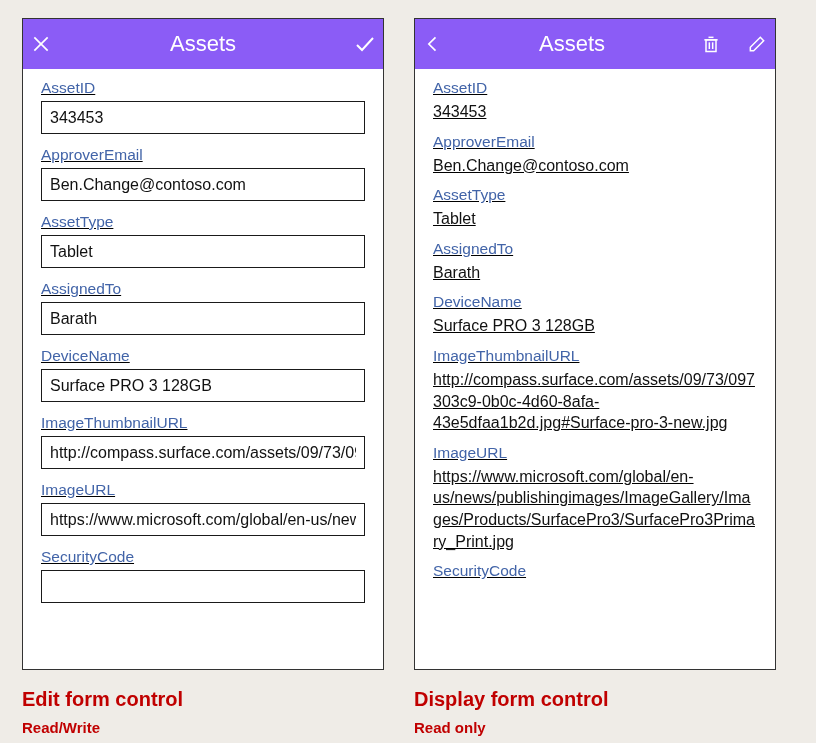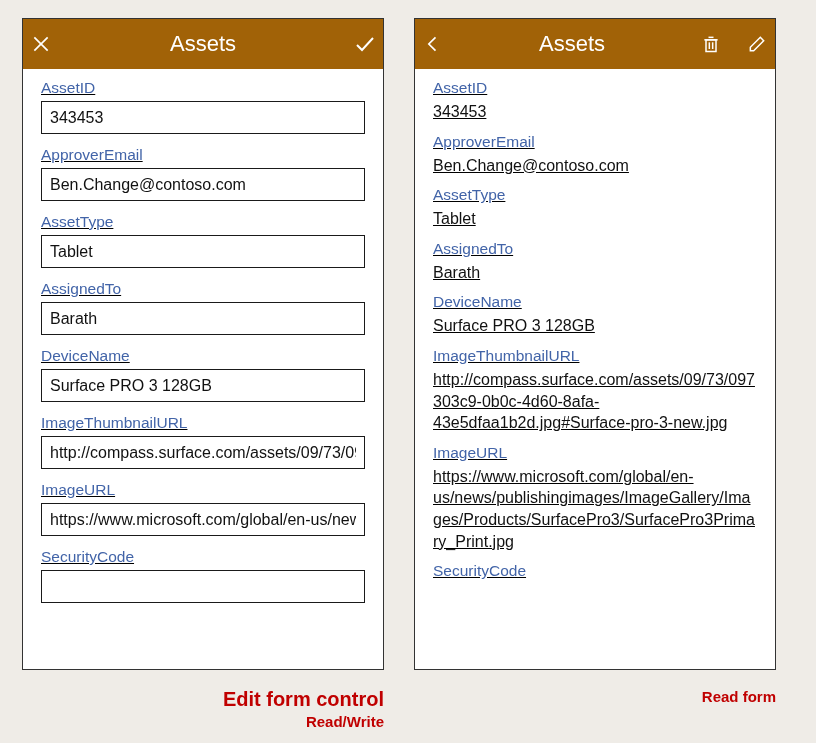--- a/index.html
+++ b/index.html
@@ -17,21 +17,21 @@
   }
   .phone {
     width: 362px;
     height: 652px;
     background: #fff;
     border: 1px solid #333;
     display: flex;
     flex-direction: column;
   }
   .header {
-    background: #a16207;
+    background: #8b5cf6;
     color: #fff;
     height: 50px;
     display: flex;
     align-items: center;
     padding: 0 4px;
     flex-shrink: 0;
   }
   .header-title {
     flex: 1;
     text-align: center;
@@ -83,27 +83,27 @@
   .display-field {
     margin-bottom: 10px;
   }
   .display-value {
     color: #111;
     font-size: 16px;
     word-wrap: break-word;
     line-height: 1.35;
   }
   .caption {
-    text-align: right;
+    text-align: left;
     margin-top: 18px;
     color: #c00000;
     font-weight: 700;
   }
   .caption-main { font-size: 20px; }
-  .caption-sub { font-size: 15px; margin-top: 2px; }
+  .caption-sub { font-size: 15px; margin-top: 8px; }
 </style>
 </head>
 <body>
 
 <div class="panels">
 
   <div>
     <div class="phone">
       <div class="header">
         <div class="icon-btn">
@@ -214,17 +214,18 @@
         <div class="display-field">
           <div class="field-label">ImageURL</div>
           <div class="display-value">https://www.microsoft.com/global/en-us/news/publishingimages/ImageGallery/Images/Products/SurfacePro3/SurfacePro3Primary_Print.jpg</div>
         </div>
         <div class="display-field">
           <div class="field-label">SecurityCode</div>
         </div>
       </div>
     </div>
     <div class="caption">
-      <div class="caption-sub">Read form</div>
+      <div class="caption-main">Display form control</div>
+      <div class="caption-sub">Read only</div>
     </div>
   </div>
 
 </div>
 
 </body></html>

